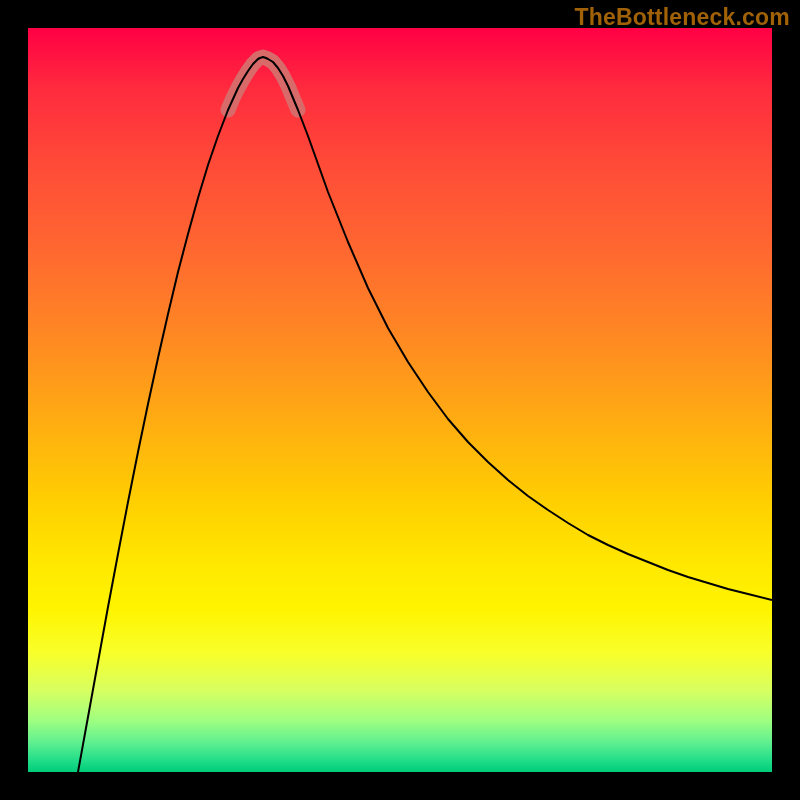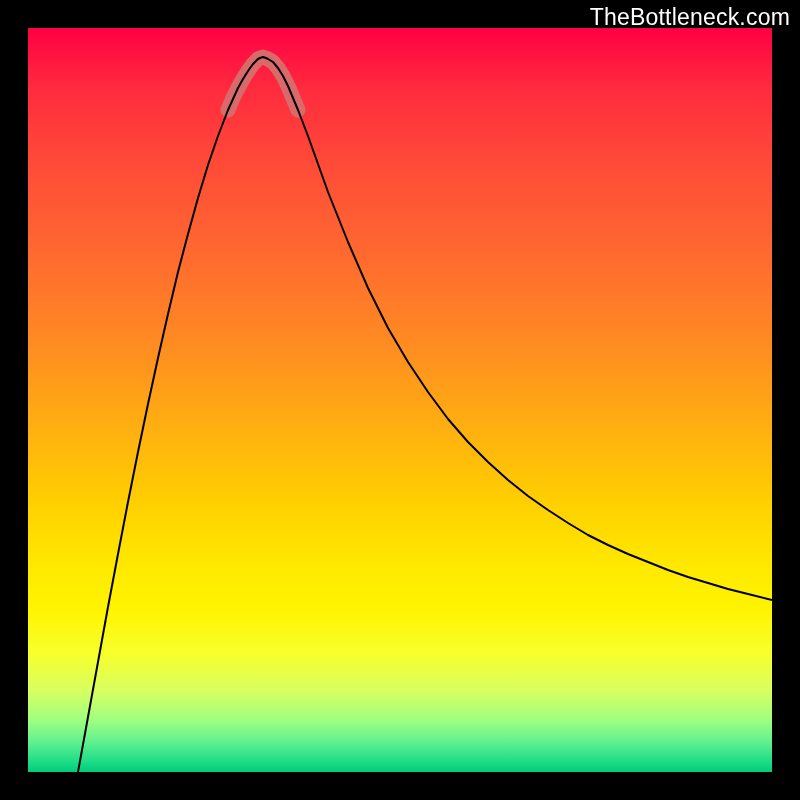--- a/index.html
+++ b/index.html
@@ -52,24 +52,24 @@
   .curve-svg {
     position: absolute;
     inset: 0;
     width: 744px;
     height: 744px;
   }
   .watermark {
     position: absolute;
     top: 4px;
     right: 10px;
-    color: #ffffff;
+    color: #a16207;
     font-size: 23px;
     letter-spacing: 0.2px;
-    font-weight: 400;
+    font-weight: 700;
   }
 </style>
 </head>
 <body>
 
 <div class="frame">
   <div class="plot">
     <div class="gradient"></div>
     <svg id="curve-svg" class="curve-svg" viewBox="0 0 744 744" preserveAspectRatio="none">
       <path id="highlight-path" fill="none" stroke="#d96a6a" stroke-width="15" stroke-linecap="round" stroke-linejoin="round" d="M200 82 L205 70 L210 60 L215 51 L220 43 L225 36 L228 33 L230 31 L232 30 L235 29 L238 30 L240 31 L245 34 L250 40 L255 48 L260 58 L265 70 L270 82"></path>

